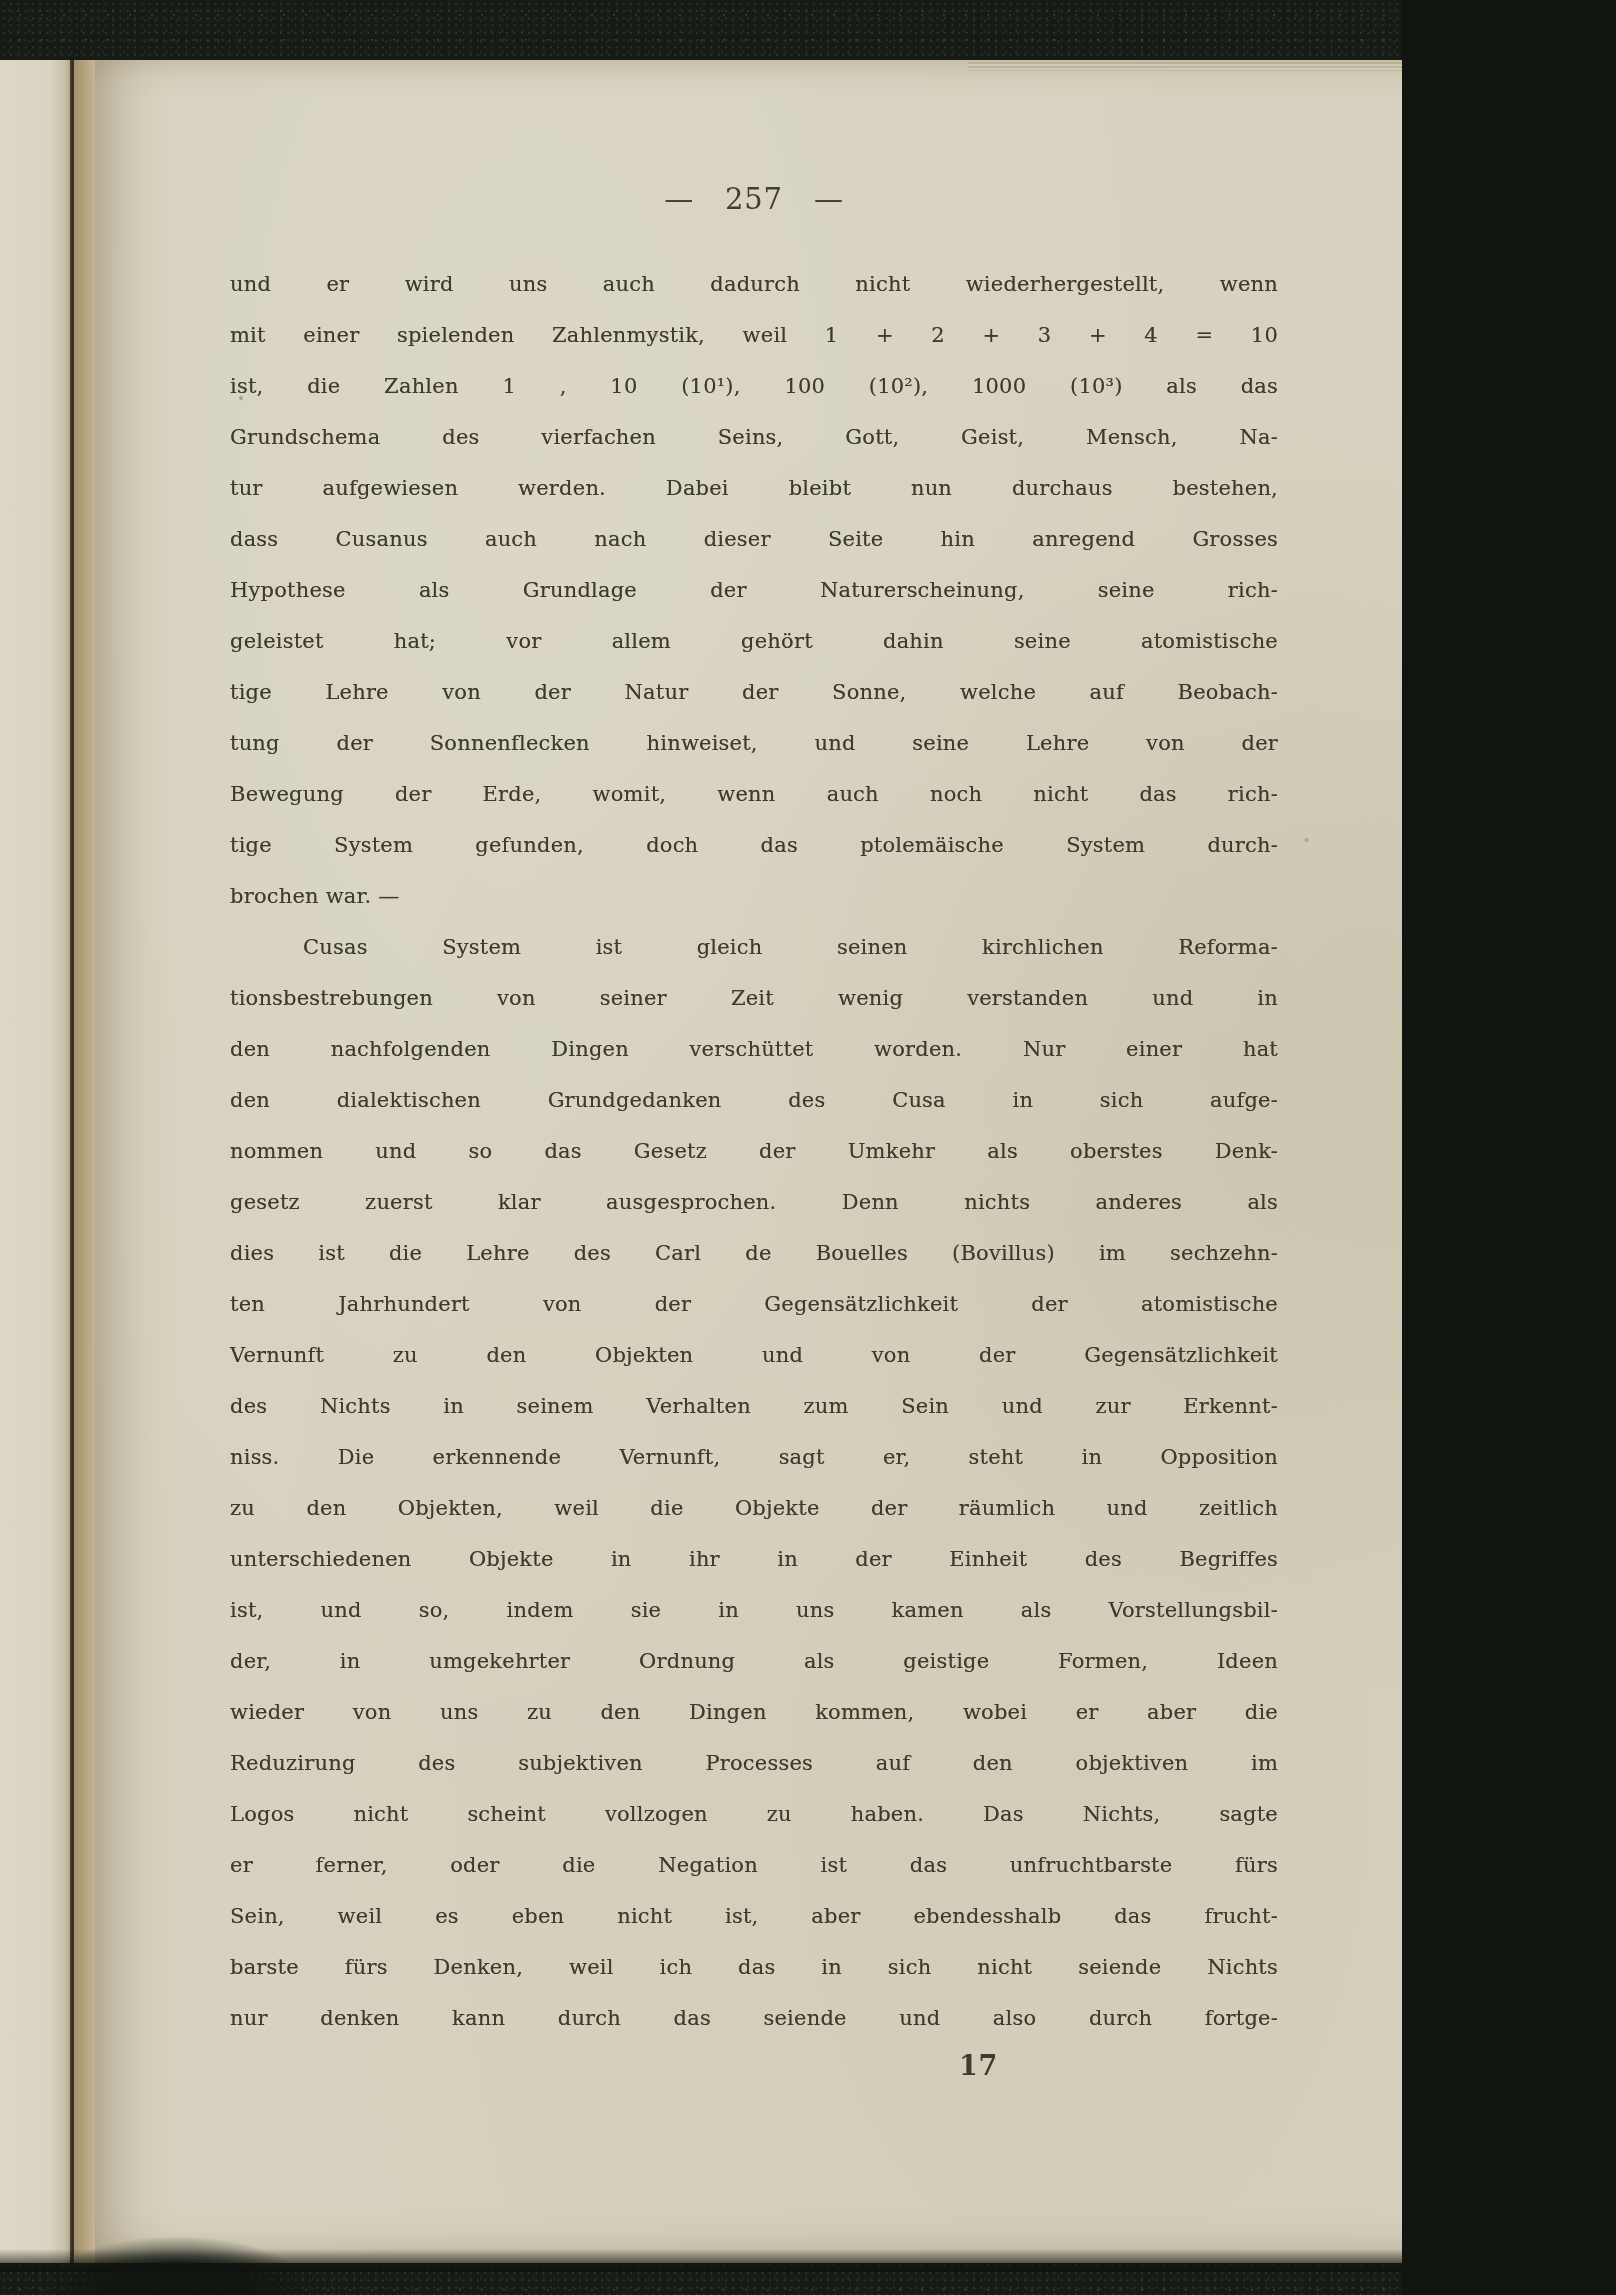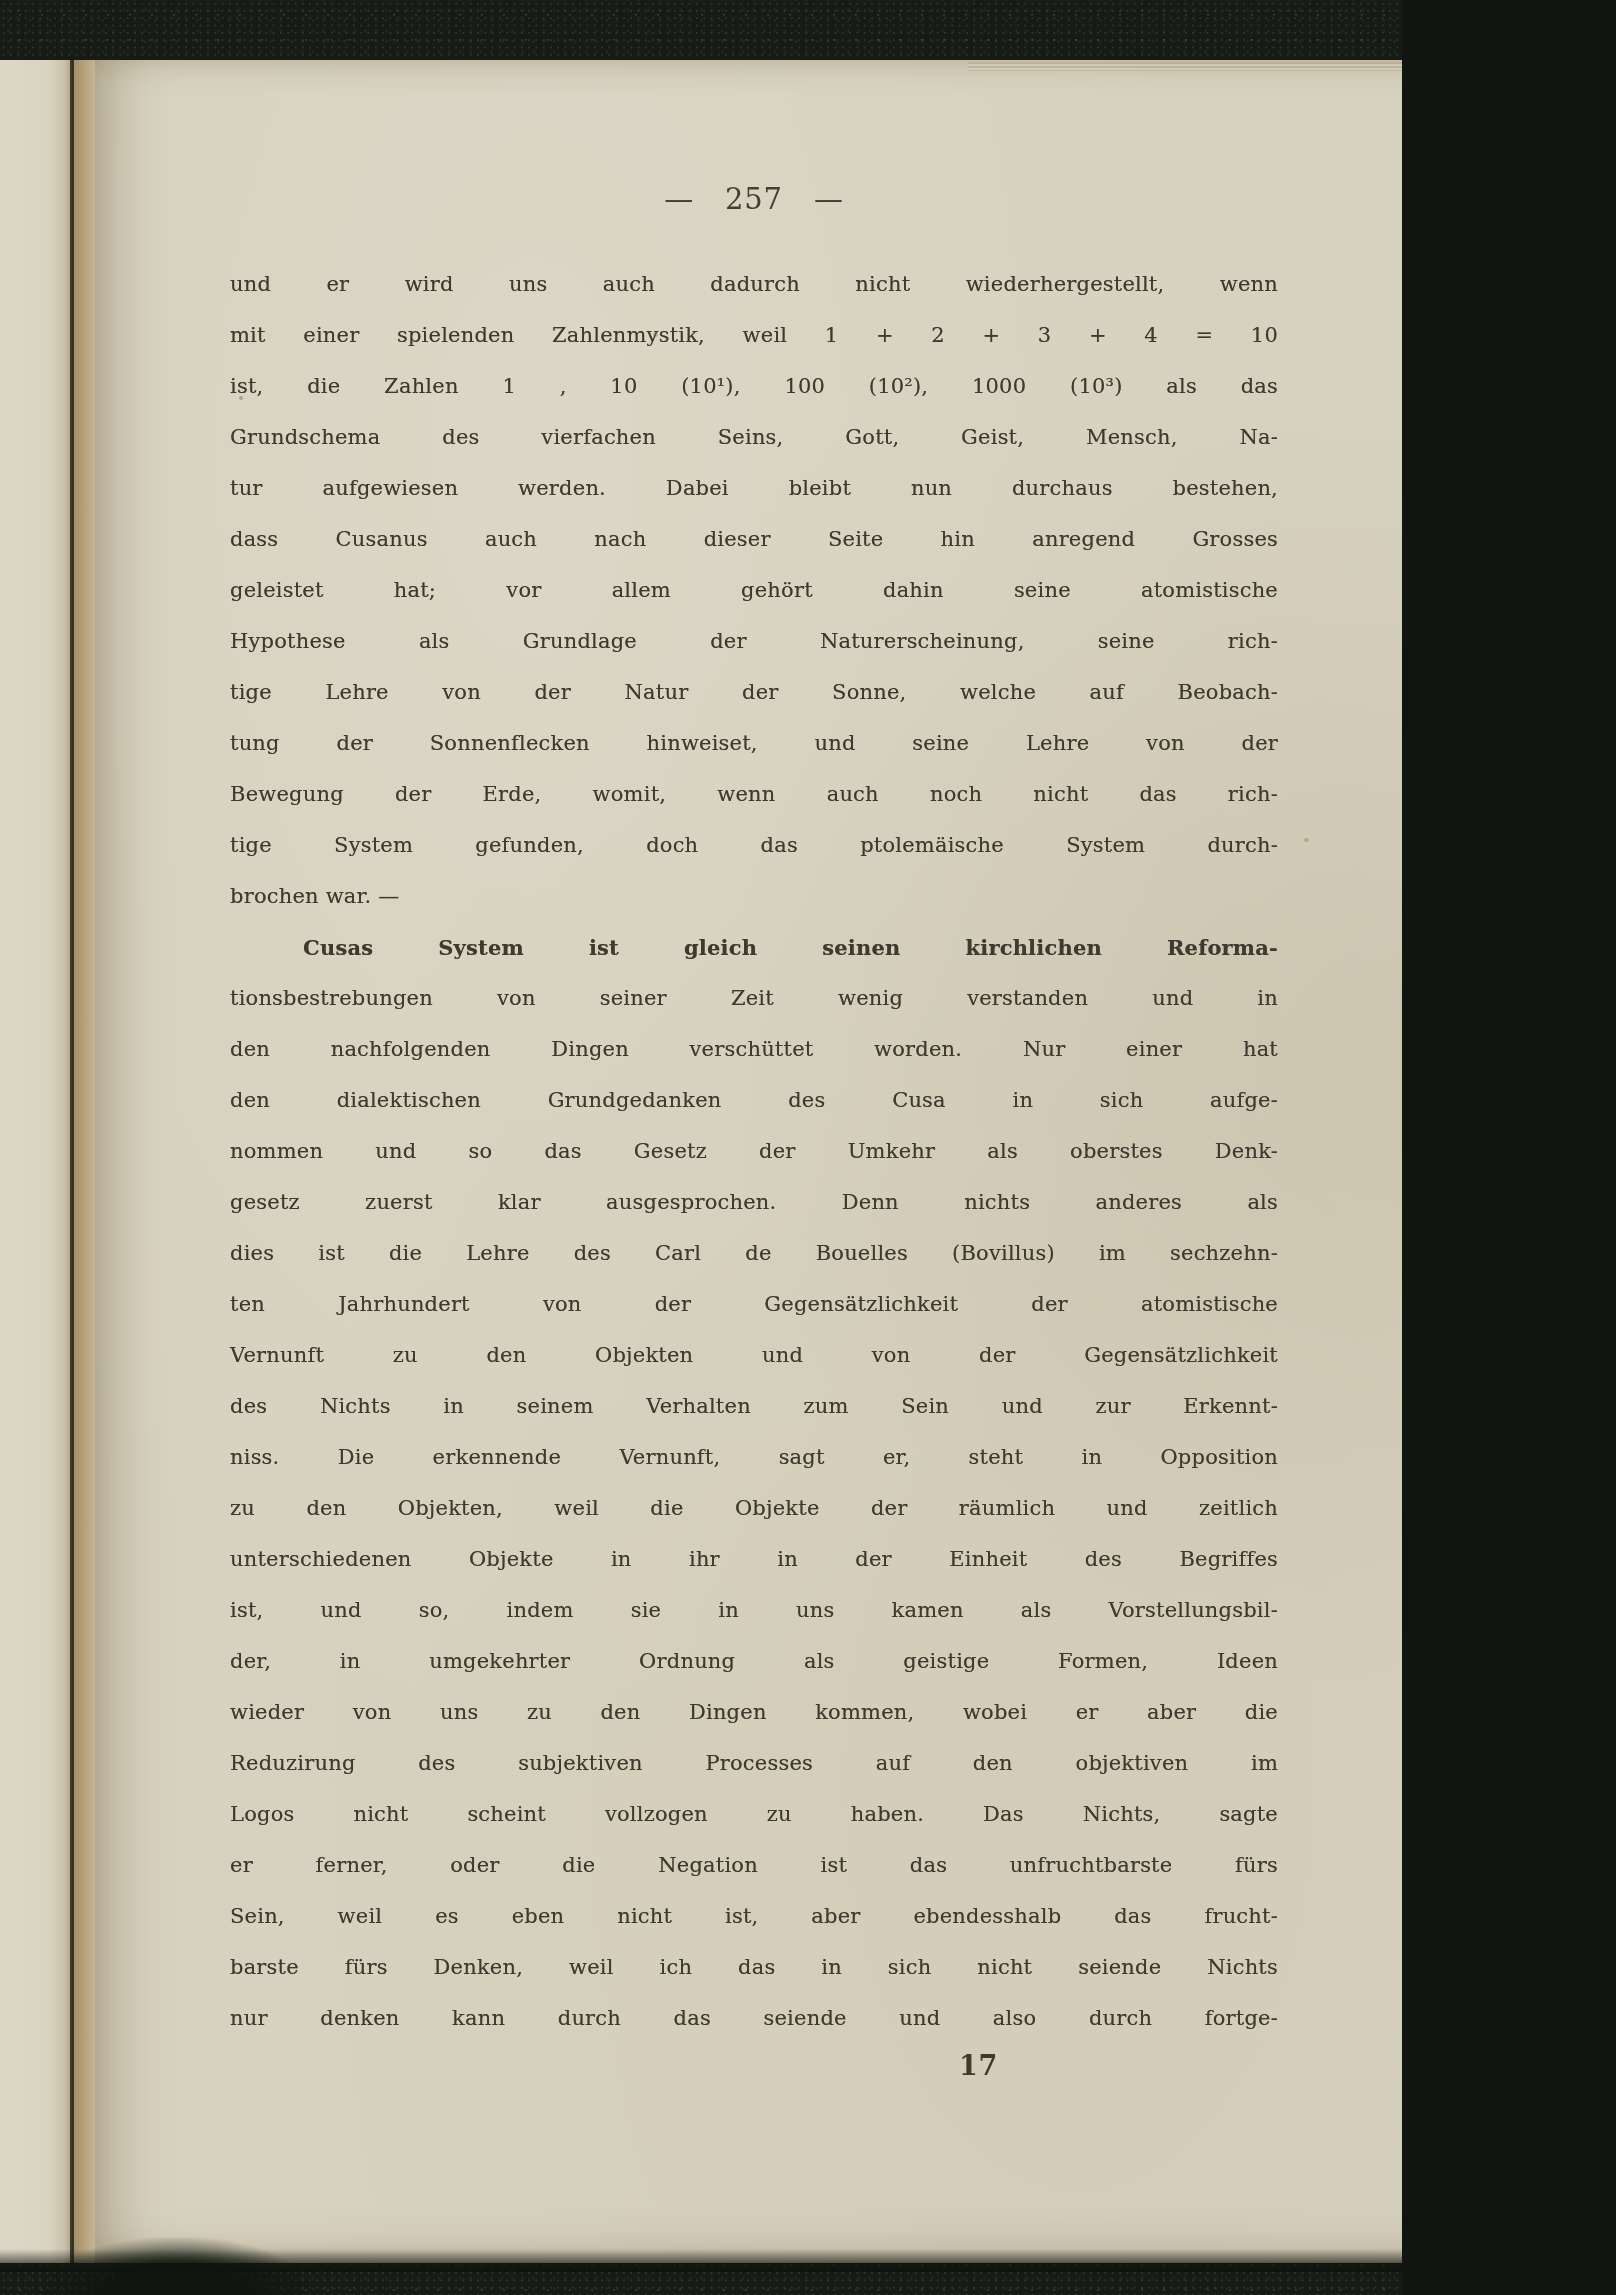--- a/index.html
+++ b/index.html
@@ -113,21 +113,21 @@
     position:absolute;left:135px;top:123px;width:1048px;
     text-align:center;font-size:29px;line-height:32px;
     word-spacing:21px;letter-spacing:0.8px;color:#433f33;
   }
   .text-block{
     position:absolute;left:135px;top:199px;width:1048px;
     font-size:21px;line-height:51px;letter-spacing:0.2px;
     text-shadow:0 0 0.5px rgba(62,58,47,0.55);
   }
   .line{text-align:justify;text-align-last:justify;white-space:normal;}
-  .line.indent{text-indent:73px;font-weight:bold;}
+  .line.indent{text-indent:73px;}
   .line.flush{text-align-last:left;}
   .signature{
     position:absolute;left:864px;top:1990px;
     font-size:27px;font-weight:700;color:#3e3a2f;letter-spacing:0.8px;
   }
 </style>
 </head>
 <body>
 
 <div class="scan">
@@ -143,22 +143,22 @@
   <div class="page">
     <div class="page-topedge"></div>
     <div class="page-number">— 257 —</div>
     <div class="text-block">
         <div class="line">und er wird uns auch dadurch nicht wiederhergestellt, wenn</div>
         <div class="line">mit einer spielenden Zahlenmystik, weil 1 + 2 + 3 + 4 = 10</div>
         <div class="line">ist, die Zahlen 1 , 10 (10¹), 100 (10²), 1000 (10³) als das</div>
         <div class="line">Grundschema des vierfachen Seins, Gott, Geist, Mensch, Na-</div>
         <div class="line">tur aufgewiesen werden.  Dabei bleibt nun durchaus bestehen,</div>
         <div class="line">dass Cusanus auch nach dieser Seite hin anregend Grosses</div>
+        <div class="line">Hypothese als Grundlage der Naturerscheinung, seine rich-</div>
         <div class="line">geleistet hat; vor allem gehört dahin seine atomistische</div>
-        <div class="line">Hypothese als Grundlage der Naturerscheinung, seine rich-</div>
         <div class="line">tige Lehre von der Natur der Sonne, welche auf Beobach-</div>
         <div class="line">tung der Sonnenflecken hinweiset, und seine Lehre von der</div>
         <div class="line">Bewegung der Erde, womit, wenn auch noch nicht das rich-</div>
         <div class="line">tige System gefunden, doch das ptolemäische System durch-</div>
         <div class="line flush">brochen war. —</div>
         <div class="line indent">Cusas System ist gleich seinen kirchlichen Reforma-</div>
         <div class="line">tionsbestrebungen von seiner Zeit wenig verstanden und in</div>
         <div class="line">den nachfolgenden Dingen verschüttet worden.  Nur einer hat</div>
         <div class="line">den dialektischen Grundgedanken des Cusa in sich aufge-</div>
         <div class="line">nommen und so das Gesetz der Umkehr als oberstes Denk-</div>

